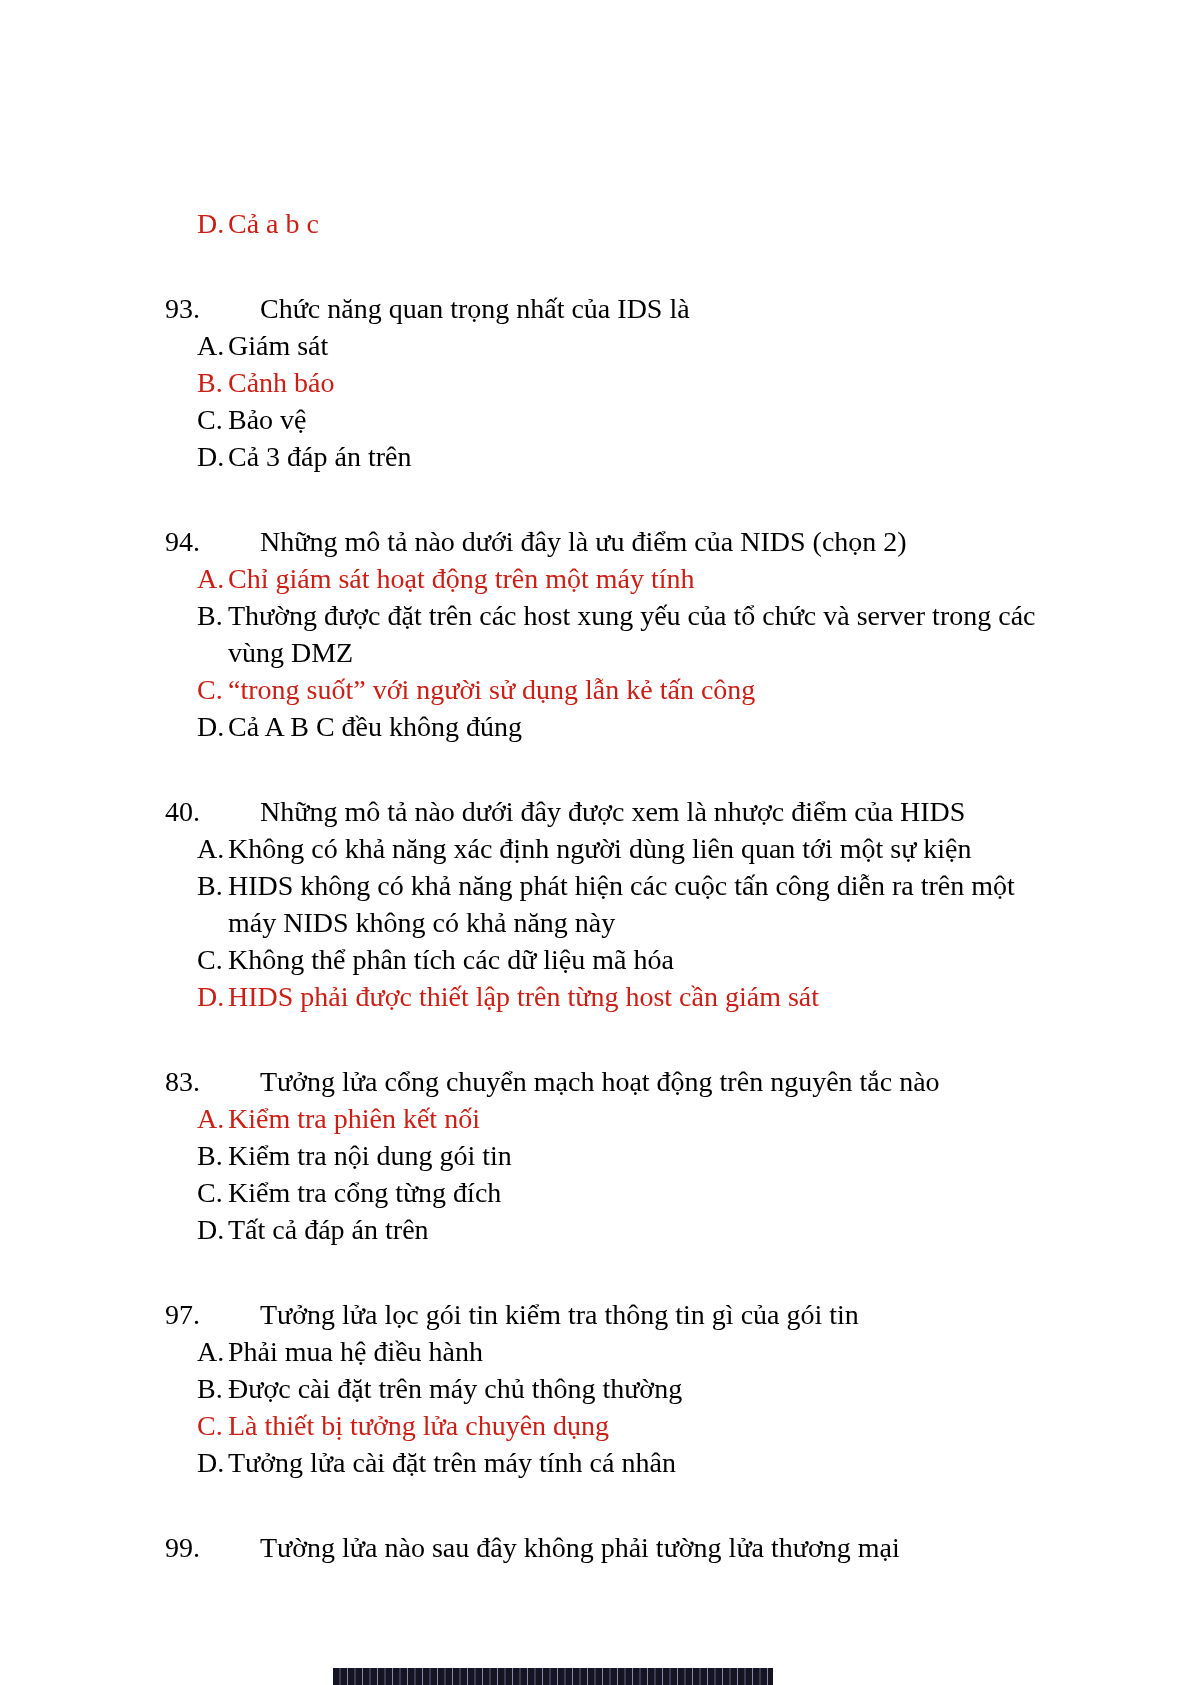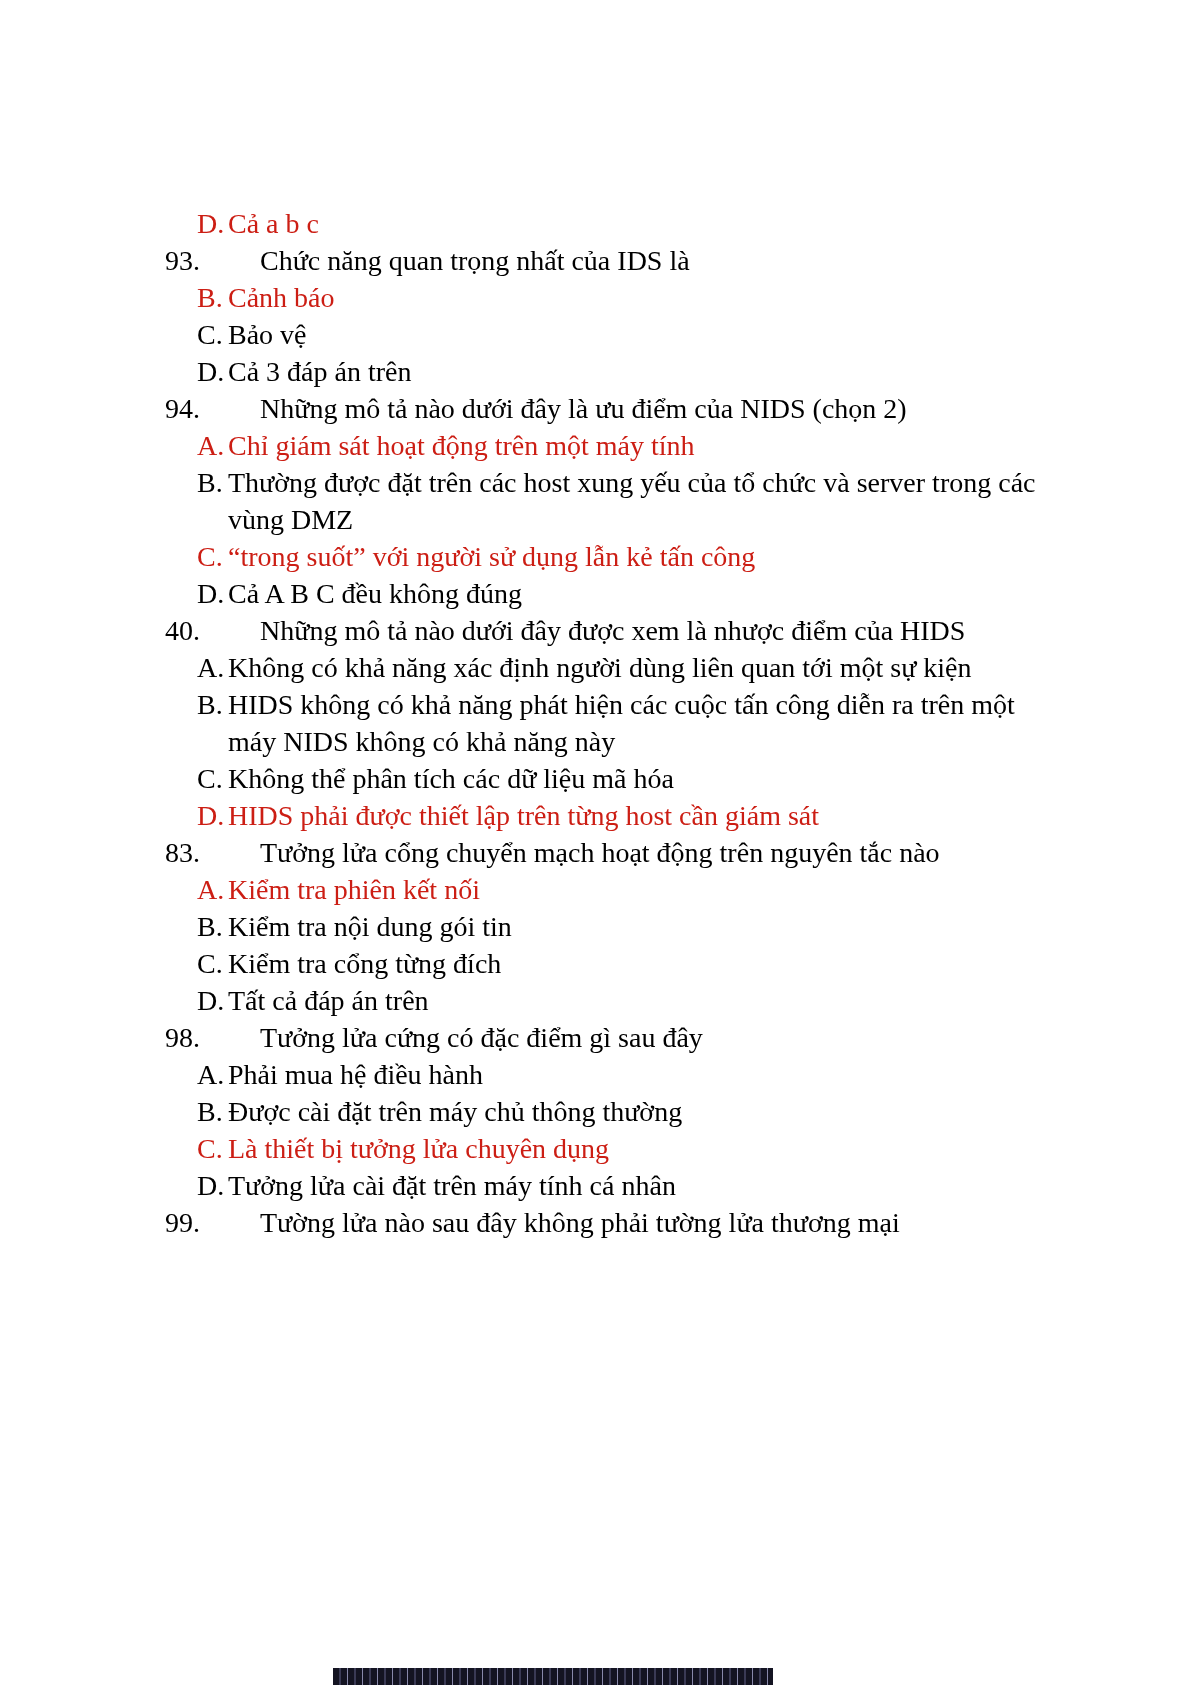--- a/index.html
+++ b/index.html
@@ -16,20 +16,21 @@
   .doc {
     position: absolute;
     top: 205px;
     left: 165px;
     width: 875px;
   }
   
   .q-row {
     padding-left: 32px;
     text-indent: -32px;
+    margin-top: 48px;
   }
   .q-num {
     display: inline-block;
     width: 95px;
     text-indent: 0;
   }
   
   .opt-row {
     padding-left: 63px;
     text-indent: -31px;
@@ -63,20 +64,23 @@
   <div class="opt-row red">
     <span class="opt-label">D.</span><span class="opt-text">Cả a b c</span>
   </div>
 
   <div id="questions">
   <div class="question">
     <div class="q-row">
       <span class="q-num">93.</span><span class="q-text">Chức năng quan trọng nhất của IDS là</span>
     </div>
     <div class="options">
+  <div class="opt-row">
+    <span class="opt-label">A.</span><span class="opt-text">Giám sát</span>
+  </div>
 
   <div class="opt-row red">
     <span class="opt-label">B.</span><span class="opt-text">Cảnh báo</span>
   </div>
 
   <div class="opt-row">
     <span class="opt-label">C.</span><span class="opt-text">Bảo vệ</span>
   </div>
 
   <div class="opt-row">
@@ -148,26 +152,26 @@
     <span class="opt-label">C.</span><span class="opt-text">Kiểm tra cổng từng đích</span>
   </div>
 
   <div class="opt-row">
     <span class="opt-label">D.</span><span class="opt-text">Tất cả đáp án trên</span>
   </div>
 </div>
   </div>
 
   <div class="question">
+    <div class="q-row">
+      <span class="q-num">97.</span><span class="q-text">Tưởng lửa lọc gói tin kiểm tra thông tin gì của gói tin</span>
+    </div>
   </div>
 
   <div class="question">
-    <div class="q-row">
-      <span class="q-num">98.</span><span class="q-text">Tưởng lửa cứng có đặc điểm gì sau đây</span>
-    </div>
     <div class="options">
   <div class="opt-row">
     <span class="opt-label">A.</span><span class="opt-text">Phải mua hệ điều hành</span>
   </div>
 
   <div class="opt-row">
     <span class="opt-label">B.</span><span class="opt-text">Được cài đặt trên máy chủ thông thường</span>
   </div>
 
   <div class="opt-row red">

